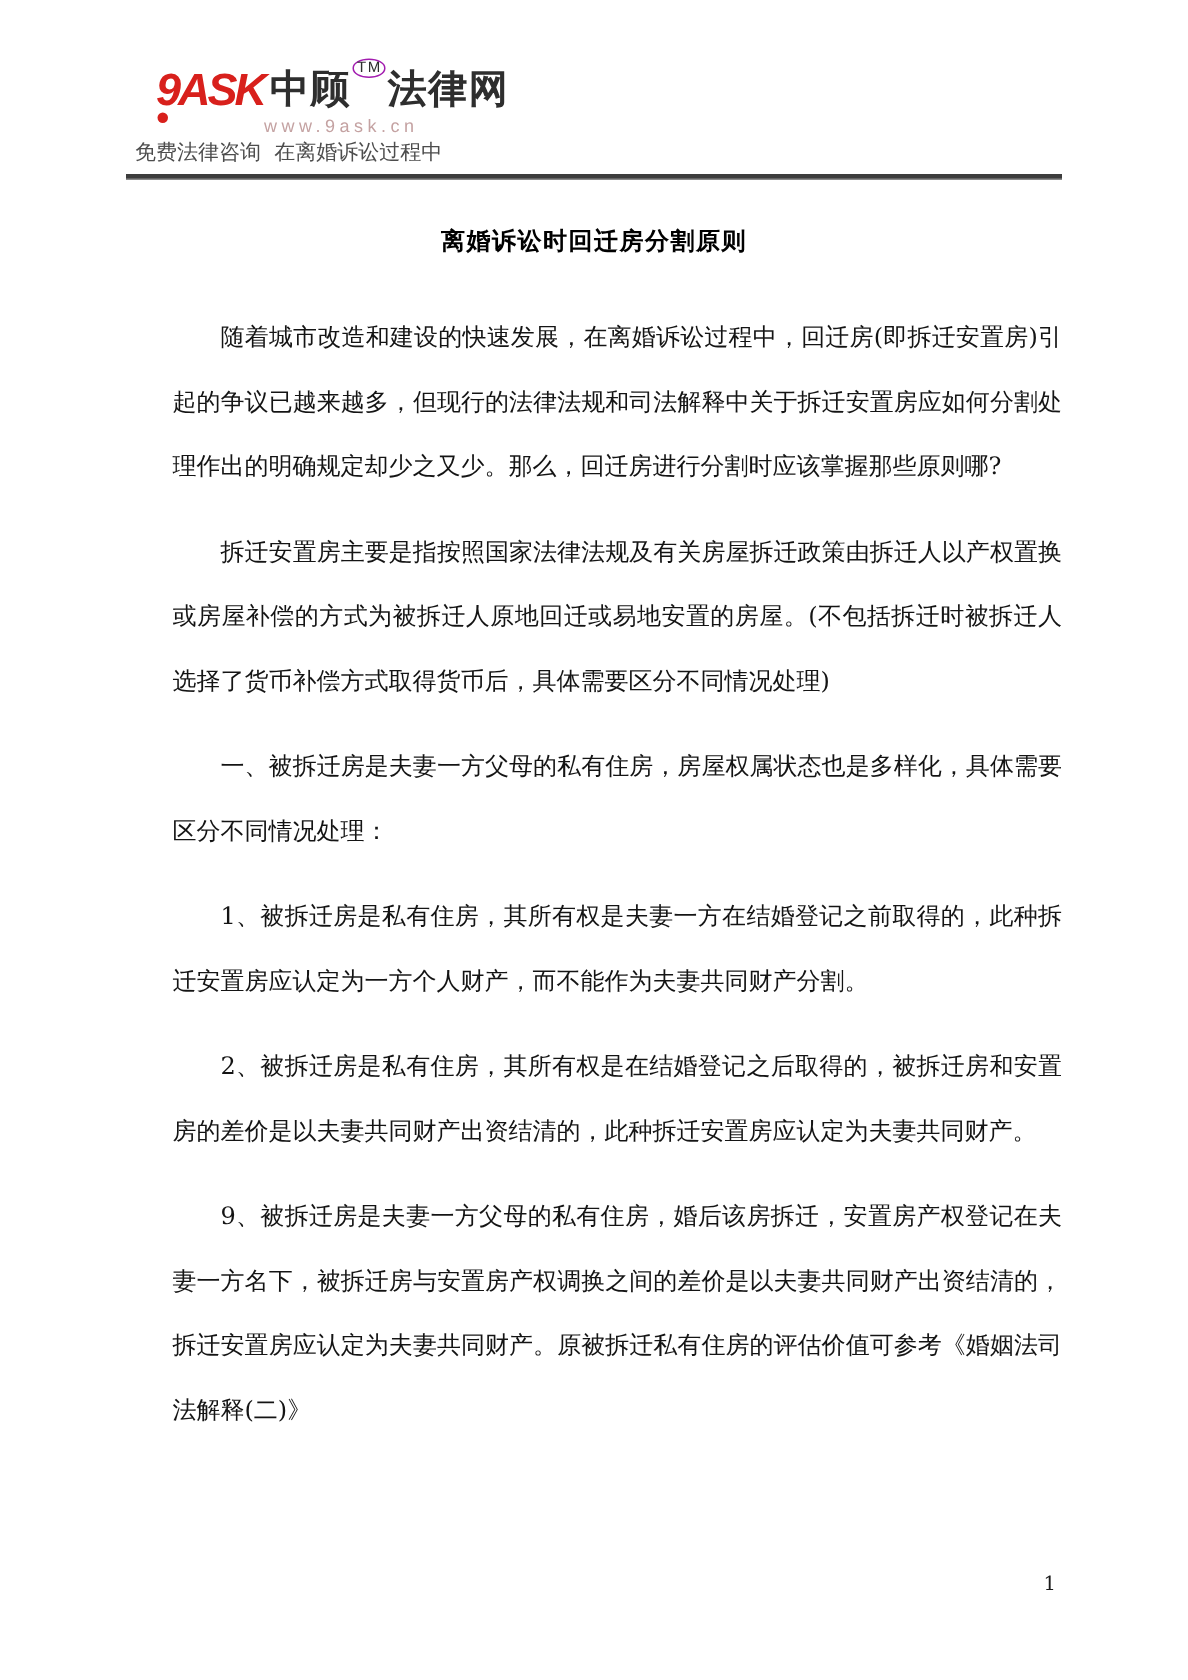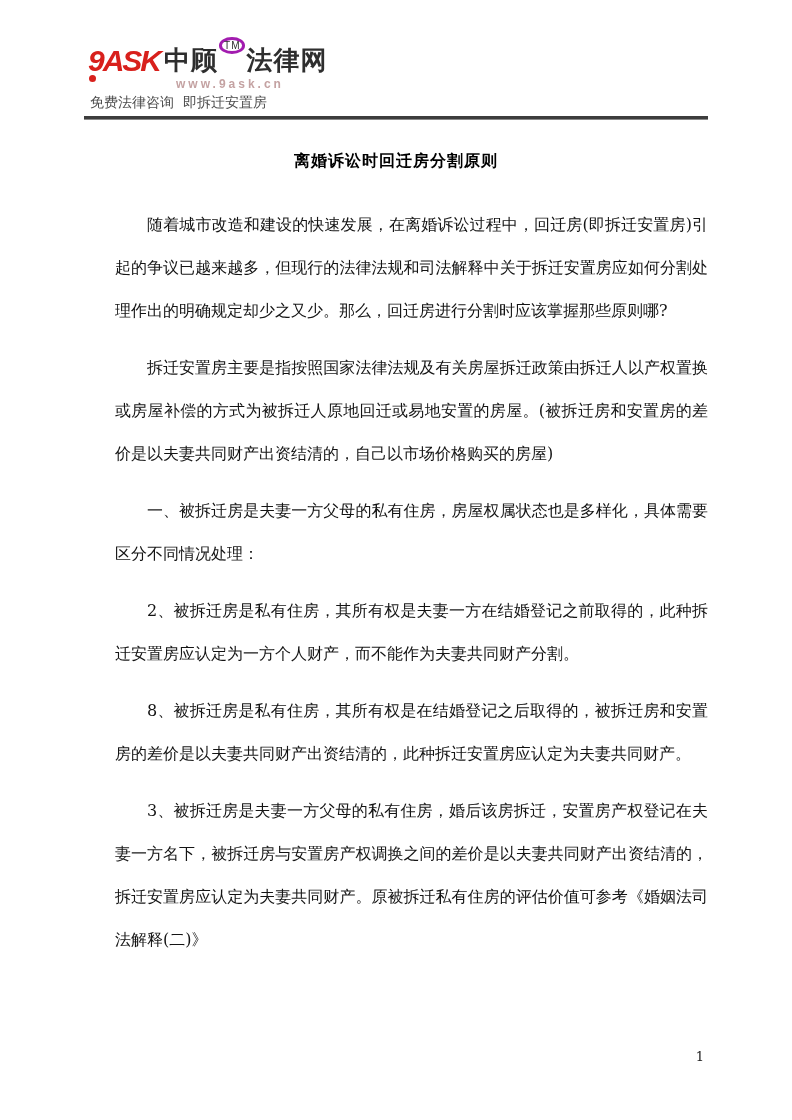--- a/index.html
+++ b/index.html
@@ -14,21 +14,21 @@
     overflow: hidden;
     box-sizing: border-box;
   }
   .content { padding: 0 84px; }
 
   
   .header { padding-top: 46px; }
   .logo-row {
     display: flex;
     align-items: flex-start;
-    margin-left: 4px;
+    margin-left: 20px;
     line-height: 1;
   }
   .logo-9ask {
     position: relative;
     font-family: "Liberation Sans", sans-serif;
     font-weight: bold;
     font-style: italic;
     font-size: 30px;
     letter-spacing: -2px;
     color: #d8201c;
@@ -53,33 +53,32 @@
     margin-top: 1px;
   }
   .logo-tm {
     font-family: "Liberation Sans", sans-serif;
     font-weight: normal;
     font-size: 10px;
     vertical-align: top;
     position: relative;
     top: -6px;
     color: #2e2e2e;
-    border: 3px solid #a21caf;
+    border: 1px solid #a21caf;
     border-radius: 50%;
     padding: 0 2px;
     margin: 0 1px;
   }
   .logo-www {
     font-family: "Liberation Sans", sans-serif;
     font-size: 12px;
     letter-spacing: 3px;
     color: #c4a2a2;
     margin: 2px 0 0 92px;
     line-height: 1;
-    font-weight: bold;
   }
   .tagline {
     font-family: "DejaVu Sans", sans-serif;
     font-size: 14px;
     color: #4d4d4d;
     margin: 4px 0 0 6px;
     white-space: pre-wrap;
     line-height: 1.2;
   }
   .header-rule {
@@ -129,31 +128,31 @@
 
 <div class="page">
   <div class="content">
 
     <div class="header">
       <div class="logo-row">
         <span class="logo-9ask">9ASK</span>
         <span class="logo-cn"><span>中顾</span><span class="logo-tm">TM</span><span>法律网</span></span>
       </div>
       <div class="logo-www">www.9ask.cn</div>
-      <div class="tagline">免费法律咨询  即拆迁安置房</div>
+      <div class="tagline">免费法律咨询  在离婚诉讼过程中</div>
       <div class="header-rule"></div>
     </div>
 
     <h1 class="doc-title">离婚诉讼时回迁房分割原则</h1>
 
     <div class="doc-body">
         <p class="para">随着城市改造和建设的快速发展，在离婚诉讼过程中，回迁房(即拆迁安置房)引起的争议已越来越多，但现行的法律法规和司法解释中关于拆迁安置房应如何分割处理作出的明确规定却少之又少。那么，回迁房进行分割时应该掌握那些原则哪?</p>
-        <p class="para">拆迁安置房主要是指按照国家法律法规及有关房屋拆迁政策由拆迁人以产权置换或房屋补偿的方式为被拆迁人原地回迁或易地安置的房屋。(被拆迁房和安置房的差价是以夫妻共同财产出资结清的，自己以市场价格购买的房屋)</p>
+        <p class="para">拆迁安置房主要是指按照国家法律法规及有关房屋拆迁政策由拆迁人以产权置换或房屋补偿的方式为被拆迁人原地回迁或易地安置的房屋。(不包括拆迁时被拆迁人选择了货币补偿方式取得货币后，具体需要区分不同情况处理)</p>
         <p class="para">一、被拆迁房是夫妻一方父母的私有住房，房屋权属状态也是多样化，具体需要区分不同情况处理：</p>
-        <p class="para">2、被拆迁房是私有住房，其所有权是夫妻一方在结婚登记之前取得的，此种拆迁安置房应认定为一方个人财产，而不能作为夫妻共同财产分割。</p>
-        <p class="para">8、被拆迁房是私有住房，其所有权是在结婚登记之后取得的，被拆迁房和安置房的差价是以夫妻共同财产出资结清的，此种拆迁安置房应认定为夫妻共同财产。</p>
-        <p class="para">3、被拆迁房是夫妻一方父母的私有住房，婚后该房拆迁，安置房产权登记在夫妻一方名下，被拆迁房与安置房产权调换之间的差价是以夫妻共同财产出资结清的，拆迁安置房应认定为夫妻共同财产。原被拆迁私有住房的评估价值可参考《婚姻法司法解释(二)》</p>
+        <p class="para">1、被拆迁房是私有住房，其所有权是夫妻一方在结婚登记之前取得的，此种拆迁安置房应认定为一方个人财产，而不能作为夫妻共同财产分割。</p>
+        <p class="para">2、被拆迁房是私有住房，其所有权是在结婚登记之后取得的，被拆迁房和安置房的差价是以夫妻共同财产出资结清的，此种拆迁安置房应认定为夫妻共同财产。</p>
+        <p class="para">9、被拆迁房是夫妻一方父母的私有住房，婚后该房拆迁，安置房产权登记在夫妻一方名下，被拆迁房与安置房产权调换之间的差价是以夫妻共同财产出资结清的，拆迁安置房应认定为夫妻共同财产。原被拆迁私有住房的评估价值可参考《婚姻法司法解释(二)》</p>
       </div>
 
   </div>
 
   <div class="page-number">1</div>
 </div>
 
 </body></html>

